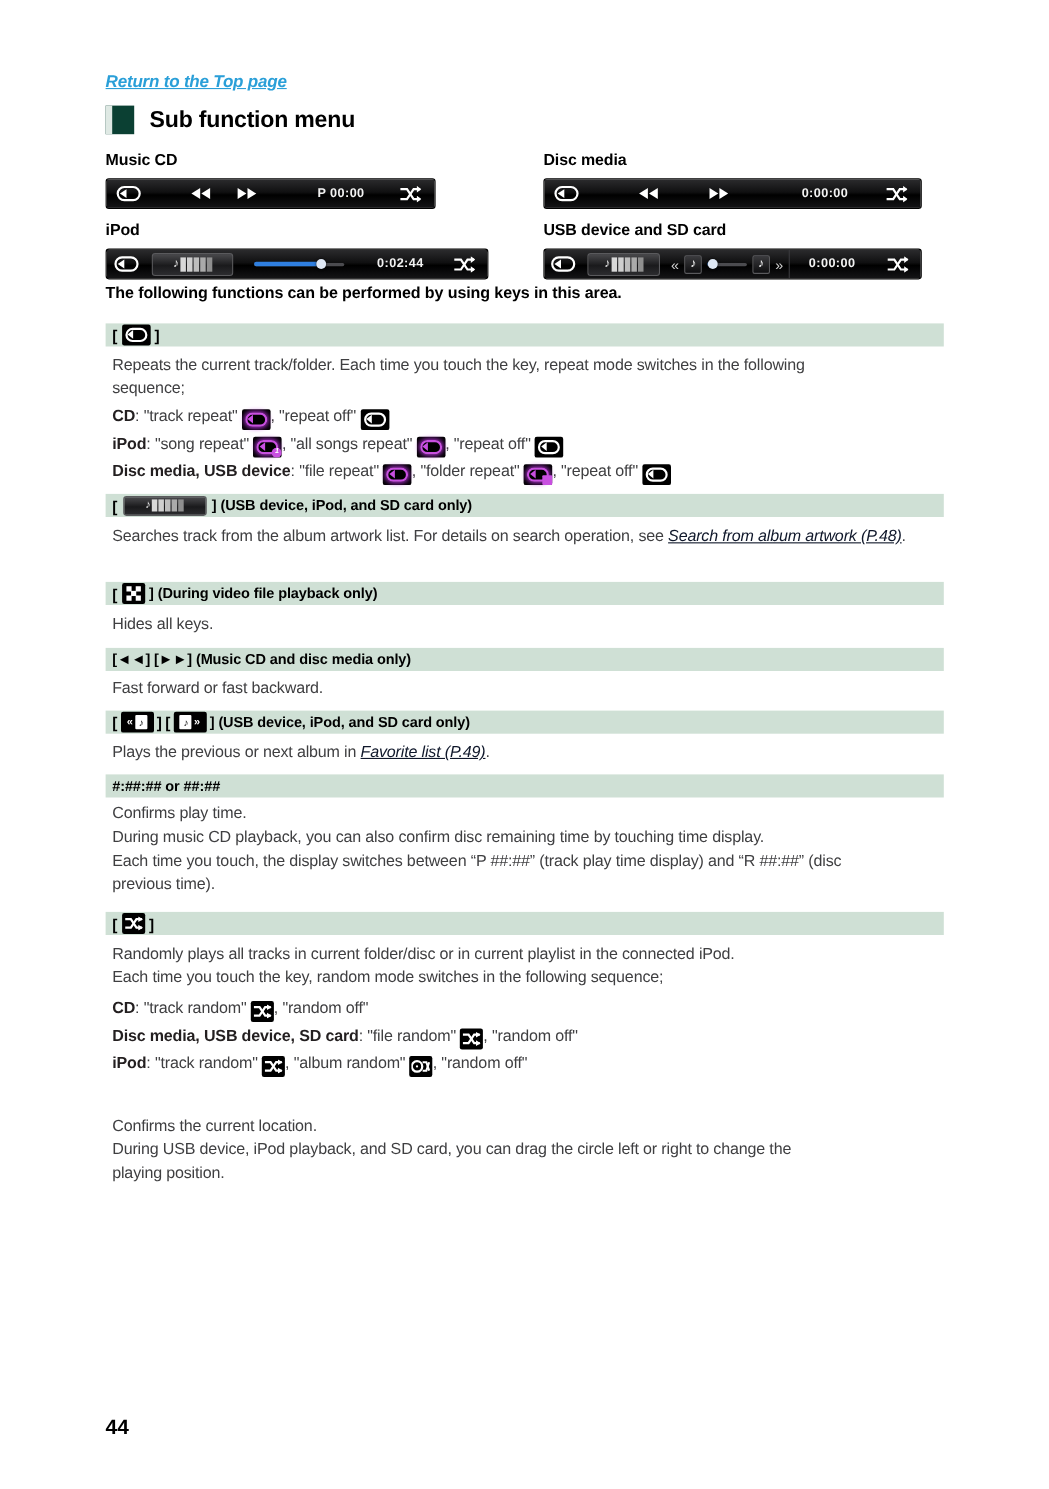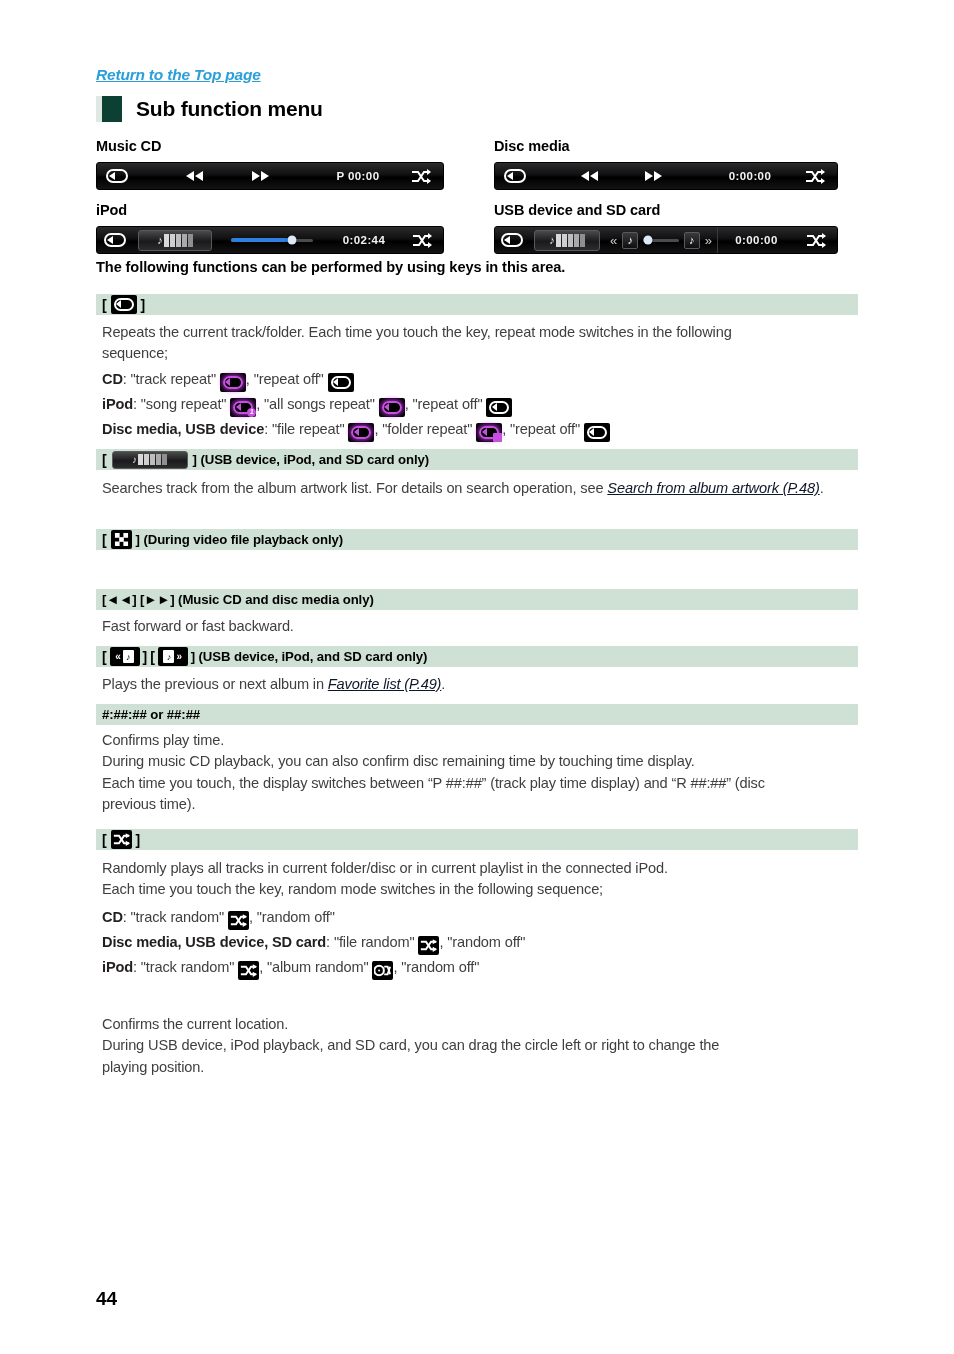--- a/index.html
+++ b/index.html
@@ -207,21 +207,21 @@
   <div class="sec-head">
     <span class="sec-sq"></span>
     <span class="sec-title">Sub function menu</span>
   </div>
 
   <div class="media-label" style="left:96px; top:138px;">Music CD</div>
   <div class="media-label" style="left:494px; top:138px;">Disc media</div>
   <div class="media-label" style="left:96px; top:202px;">iPod</div>
   <div class="media-label" style="left:494px; top:202px;">USB device and SD card</div>
 
-  <div class="bar" style="left:96px; top:162px; width:348px;">
+  <div class="bar" style="left:96px; top:162px; width:300px;">
     <div style="width:40px;display:flex;justify-content:center;">
       <span class="rep-glyph">
           <i class="ring"></i>
           <i class="arw"></i>
         </span>
     </div>
     <div style="flex:1;display:flex;align-items:center;justify-content:space-around;padding:0 24px;">
       <span class="ff-glyph rew">
           <i></i>
           <i></i>
@@ -456,20 +456,21 @@
         <rect x="0" y="0" width="16" height="16" fill="#000"></rect>
         <path d="M1 1 L6 6 L1 6 Z M1 1 L6 6 L6 1 Z" fill="#fff"></path>
         <path d="M15 1 L10 6 L15 6 Z M15 1 L10 6 L10 1 Z" fill="#fff"></path>
         <path d="M1 15 L6 10 L1 10 Z M1 15 L6 10 L6 15 Z" fill="#fff"></path>
         <path d="M15 15 L10 10 L15 10 Z M15 15 L10 10 L10 15 Z" fill="#fff"></path>
         <rect x="5.5" y="5.5" width="5" height="5" fill="#fff"></rect>
       </svg>
     </span>
     <span>] (During video file playback only)</span>
   </div>
+  <div class="para" style="top:558px;">Hides all keys.</div>
 
   <div class="hbar" style="top:589px;">
     <span>[◄◄] [►►] (Music CD and disc media only)</span>
   </div>
   <div class="para" style="top:616px;">Fast forward or fast backward.</div>
 
   <div class="hbar" style="top:646px;">
     <span class="bracket">[</span>
     <span class="chip sq" style="width:30px;margin:0 3px;gap:2px;">
       <span style="color:#fff;font-size:10px;line-height:1;">«</span>

